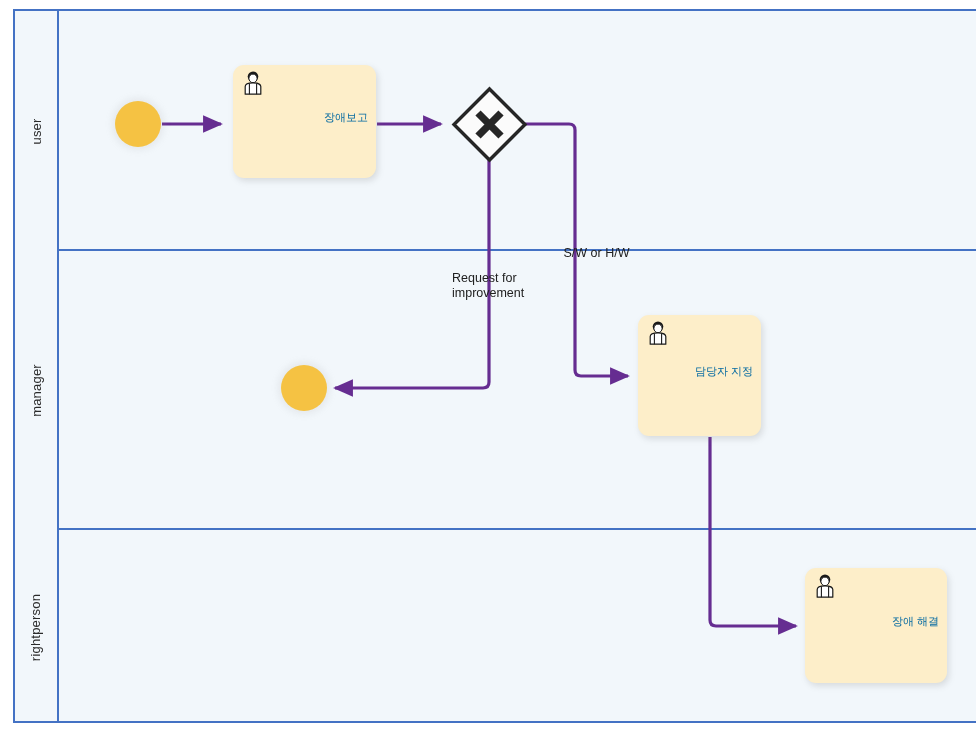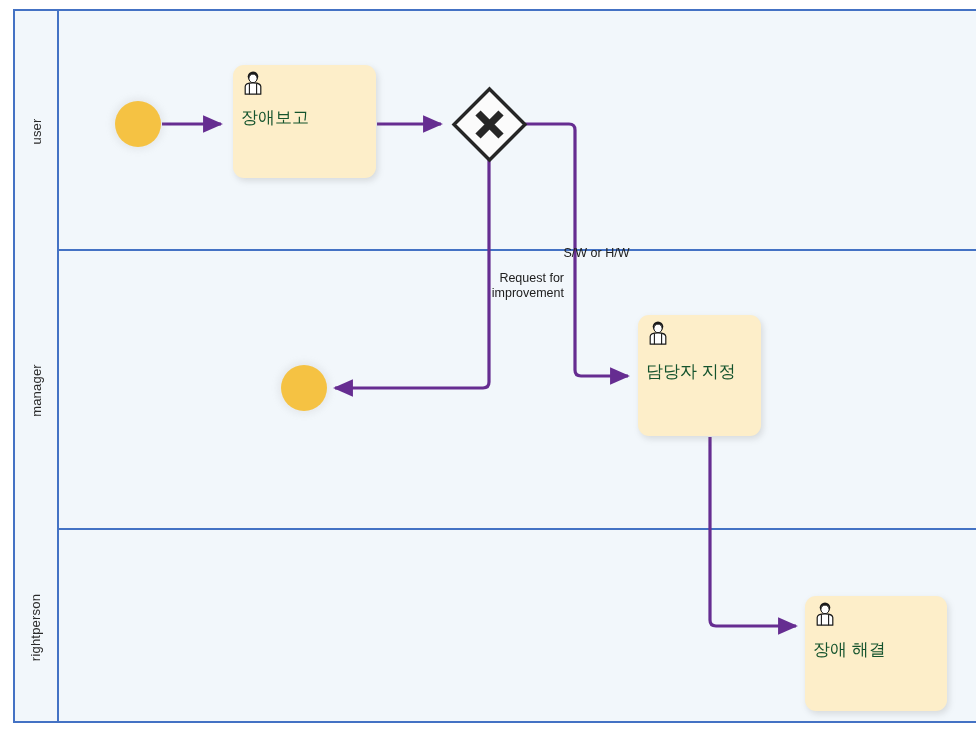--- a/index.html
+++ b/index.html
@@ -78,40 +78,40 @@
     background: #fdeec9;
     border-radius: 11px;
     box-shadow: 2px 3px 6px rgba(120,120,120,0.22);
     box-sizing: border-box;
   }
   .task-label {
     position: absolute;
     left: 0; right: 0;
     top: 46%;
     transform: translateY(-50%);
-    text-align: left;
-    font-size: 17px;
-    color: #14532d;
+    text-align: right;
+    font-size: 11px;
+    color: #0369a1;
     padding: 0 8px;
   }
   .task-icon {
     position: absolute;
     left: 9px;
     top: 6px;
     width: 22px;
     height: 24px;
   }
   .gateway {
     position: absolute;
   }
   .edge-label {
     position: absolute;
     font-size: 12.5px;
     color: #202020;
-    text-align: right;
+    text-align: left;
     line-height: 15px;
     white-space: pre-line;
   }
   svg.flows {
     position: absolute;
     left: 0; top: 0;
     width: 976px;
     height: 736px;
     overflow: visible;
     pointer-events: none;
@@ -181,21 +181,21 @@
   <div class="task" style="left:638px; top:315px; width:123px; height:121px;">
     <svg class="task-icon" viewBox="0 0 22 24">
       <ellipse cx="11" cy="5.6" rx="5.3" ry="5.2" fill="#1a1a1a"></ellipse>
       <ellipse cx="11" cy="7.4" rx="4.1" ry="4.3" fill="#ffffff" stroke="#1a1a1a" stroke-width="1"></ellipse>
       <path d="M3.2,23.2 L3.2,15.6 C3.2,13.4 6.4,11.9 11,11.9 C15.6,11.9 18.8,13.4 18.8,15.6 L18.8,23.2 Z" fill="#ffffff" stroke="#1a1a1a" stroke-width="1.2" stroke-linejoin="round"></path>
       <path d="M7.4,12.6 L7.4,23.2 M14.6,12.6 L14.6,23.2" stroke="#1a1a1a" stroke-width="1.1" fill="none"></path>
     </svg>
     <div class="task-label">담당자 지정</div>
   </div>
 
-  <div class="task" style="left:805px; top:596px; width:142px; height:115px;">
+  <div class="task" style="left:805px; top:568px; width:142px; height:115px;">
     <svg class="task-icon" viewBox="0 0 22 24">
       <ellipse cx="11" cy="5.6" rx="5.3" ry="5.2" fill="#1a1a1a"></ellipse>
       <ellipse cx="11" cy="7.4" rx="4.1" ry="4.3" fill="#ffffff" stroke="#1a1a1a" stroke-width="1"></ellipse>
       <path d="M3.2,23.2 L3.2,15.6 C3.2,13.4 6.4,11.9 11,11.9 C15.6,11.9 18.8,13.4 18.8,15.6 L18.8,23.2 Z" fill="#ffffff" stroke="#1a1a1a" stroke-width="1.2" stroke-linejoin="round"></path>
       <path d="M7.4,12.6 L7.4,23.2 M14.6,12.6 L14.6,23.2" stroke="#1a1a1a" stroke-width="1.1" fill="none"></path>
     </svg>
     <div class="task-label">장애 해결</div>
   </div>
 
   <svg class="gateway" style="left:451px; top:86px; width:77px; height:77px;" viewBox="0 0 77 77">

